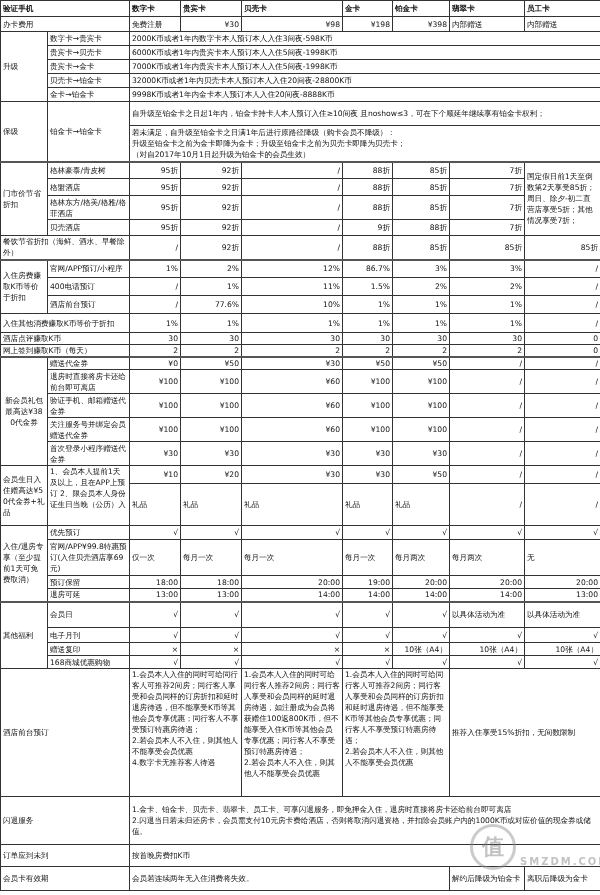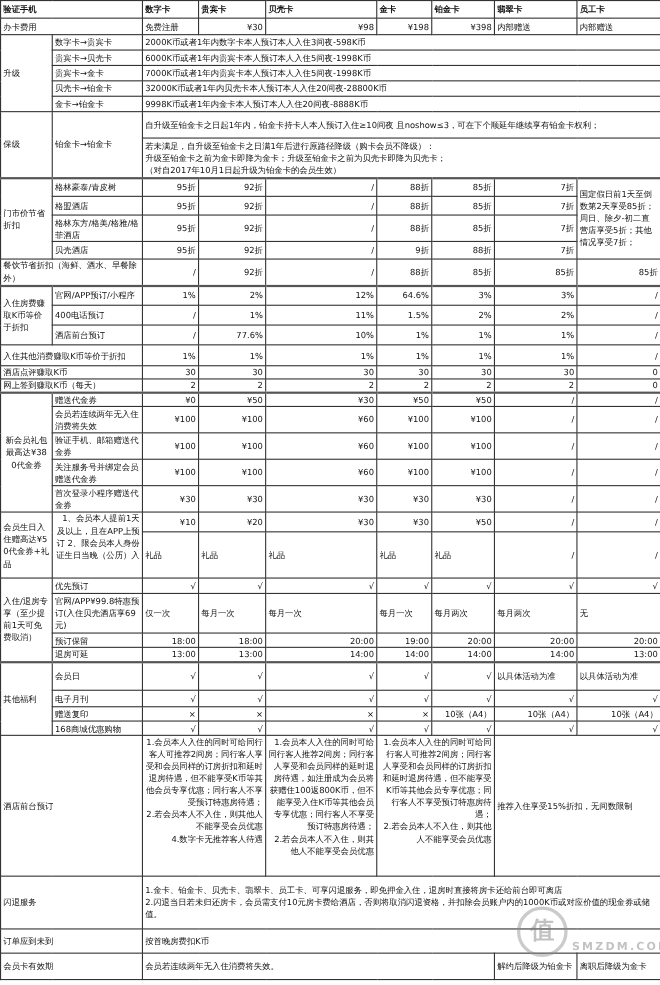--- a/index.html
+++ b/index.html
@@ -2,21 +2,21 @@
 <html><head>
 <meta charset="utf-8">
 <style>
   html,body{margin:0;padding:0;background:#fff;}
   body{width:600px;height:895px;overflow:hidden;font-family:"DejaVu Sans","Liberation Sans",sans-serif;color:#111;}
   table{border-collapse:collapse;table-layout:fixed;width:600px;font-size:7.6px;line-height:1.45;}
   td{border:1px solid #333;padding:0 2px;vertical-align:middle;overflow:hidden;word-break:break-all;}
   td.r{text-align:right;}
   td.c{text-align:center;}
   td.hd{font-weight:bold;}
-  td.top{vertical-align:top;text-align:right;}
+  td.top{vertical-align:top;}
   tr.thick td{border-top:2px solid #555;}
   .line{display:block;}
   .watermark{position:absolute;left:470px;top:820px;width:130px;height:60px;color:rgba(120,120,120,.45);font-size:20px;font-weight:bold;pointer-events:none;}
   .wm-circle{position:absolute;left:0;top:4px;width:40px;height:40px;border:3px solid rgba(140,140,140,.45);border-radius:50%;text-align:center;line-height:40px;font-size:22px;}
   .wm-text{position:absolute;left:46px;top:6px;font-size:19px;}
   .wm-sub{position:absolute;left:50px;top:36px;font-size:10px;letter-spacing:2px;}
 </style>
 </head>
 <body>
 
@@ -140,21 +140,21 @@
     <td class="r">85折</td>
     <td class="r">85折</td>
   </tr>
 
   <tr class="thick" style="height:18px">
     <td rowspan="3">入住房费赚取K币等价于折扣</td>
     <td>官网/APP预订/小程序</td>
     <td class="r">1%</td>
     <td class="r">2%</td>
     <td class="r">12%</td>
-    <td class="r">64.6%</td>
+    <td class="r">86.7%</td>
     <td class="r">3%</td>
     <td class="r">3%</td>
     <td class="r">/</td>
   </tr>
   <tr style="height:18px">
     <td>400电话预订</td>
     <td class="r">/</td>
     <td class="r">1%</td>
     <td class="r">11%</td>
     <td class="r">1.5%</td>
@@ -209,21 +209,21 @@
     <td>赠送代金券</td>
     <td class="r">¥0</td>
     <td class="r">¥50</td>
     <td class="r">¥30</td>
     <td class="r">¥50</td>
     <td class="r">¥50</td>
     <td class="r">/</td>
     <td class="r">/</td>
   </tr>
   <tr style="height:24px">
-    <td>会员若连续两年无入住消费将失效</td>
+    <td>退房时直接将房卡还给前台即可离店</td>
     <td class="r">¥100</td>
     <td class="r">¥100</td>
     <td class="r">¥60</td>
     <td class="r">¥100</td>
     <td class="r">¥100</td>
     <td class="r">/</td>
     <td class="r">/</td>
   </tr>
   <tr style="height:24px">
     <td>验证手机、邮箱赠送代金券</td>

